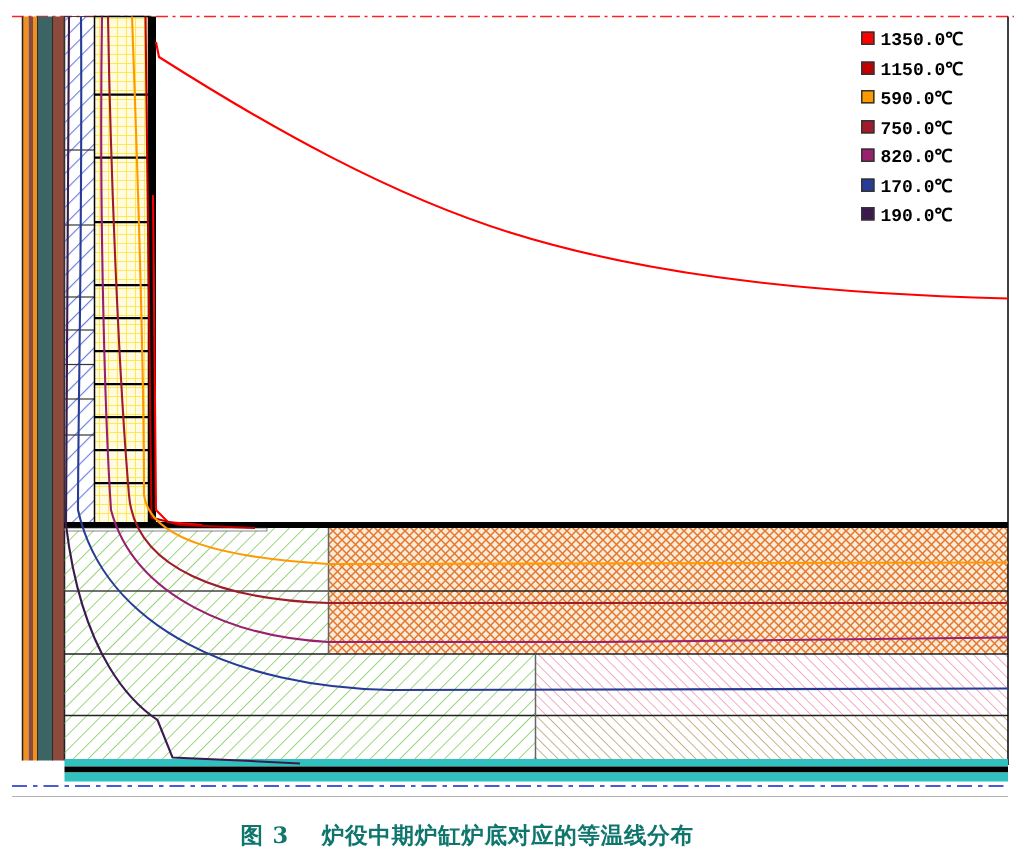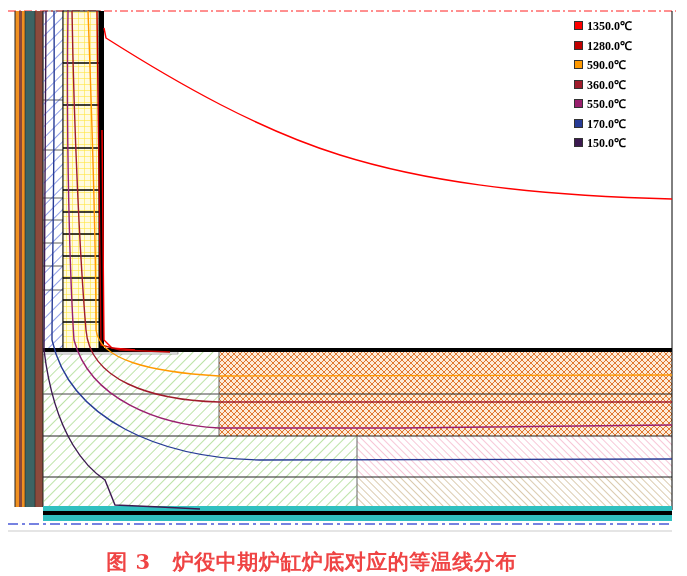--- a/index.html
+++ b/index.html
@@ -1,21 +1,21 @@
 <!DOCTYPE html>
 <html><head>
 <meta charset="utf-8">
 <style>
   html,body{margin:0;padding:0;background:#fff;}
   body{width:687px;height:576px;position:relative;overflow:hidden;font-family:"DejaVu Sans",sans-serif;}
   #fig{position:absolute;left:0;top:0;}
   .legend{position:absolute;left:574px;top:16px;}
-  .legend-item{display:flex;align-items:center;height:19.5px;font-family:Liberation Serif, serif;font-weight:bold;font-size:12px;color:#000;}
+  .legend-item{display:flex;align-items:center;height:19.5px;font-family:Liberation Mono, monospace;font-weight:bold;font-size:12px;color:#000;}
   .swatch{width:9px;height:9px;border:1px solid #333;margin-right:4px;box-sizing:border-box;}
-  .caption{position:absolute;left:0;width:623px;top:548px;text-align:center;font-family:"DejaVu Serif",serif;font-weight:bold;font-size:21px;color:#ef4444;letter-spacing:0.5px;}
+  .caption{position:absolute;left:0;width:623px;top:548px;text-align:center;font-family:"DejaVu Serif",serif;font-weight:bold;font-size:15px;color:#0f766e;letter-spacing:0.5px;}
   .caption .num{margin-right:22px;}
 </style>
 </head>
 <body>
 
 <svg id="fig" width="687" height="576" viewBox="0 0 687 576" xmlns="http://www.w3.org/2000/svg">
   <defs>
     <pattern id="blueHatch" width="8" height="8" patternUnits="userSpaceOnUse" patternTransform="rotate(45)">
       <line x1="0" y1="0" x2="0" y2="8" stroke="#6a7fe0" stroke-width="1.5"></line>
     </pattern>
@@ -124,39 +124,39 @@
   </g>
 </svg>
 
 <div class="legend">
   <div class="legend-item">
       <span class="swatch" style="background:#ff0000"></span>
       <span>1350.0℃</span>
     </div>
   <div class="legend-item">
       <span class="swatch" style="background:#c00000"></span>
-      <span>1280.0℃</span>
+      <span>1150.0℃</span>
     </div>
   <div class="legend-item">
       <span class="swatch" style="background:#ff9900"></span>
       <span>590.0℃</span>
     </div>
   <div class="legend-item">
       <span class="swatch" style="background:#a01c2c"></span>
-      <span>360.0℃</span>
+      <span>750.0℃</span>
     </div>
   <div class="legend-item">
       <span class="swatch" style="background:#99206e"></span>
-      <span>550.0℃</span>
+      <span>820.0℃</span>
     </div>
   <div class="legend-item">
       <span class="swatch" style="background:#283c96"></span>
       <span>170.0℃</span>
     </div>
   <div class="legend-item">
       <span class="swatch" style="background:#3c1a50"></span>
-      <span>150.0℃</span>
+      <span>190.0℃</span>
     </div>
 </div>
 
 <div class="caption">
   <span class="num">图 3</span><span>炉役中期炉缸炉底对应的等温线分布</span>
 </div>
 
 </body></html>

